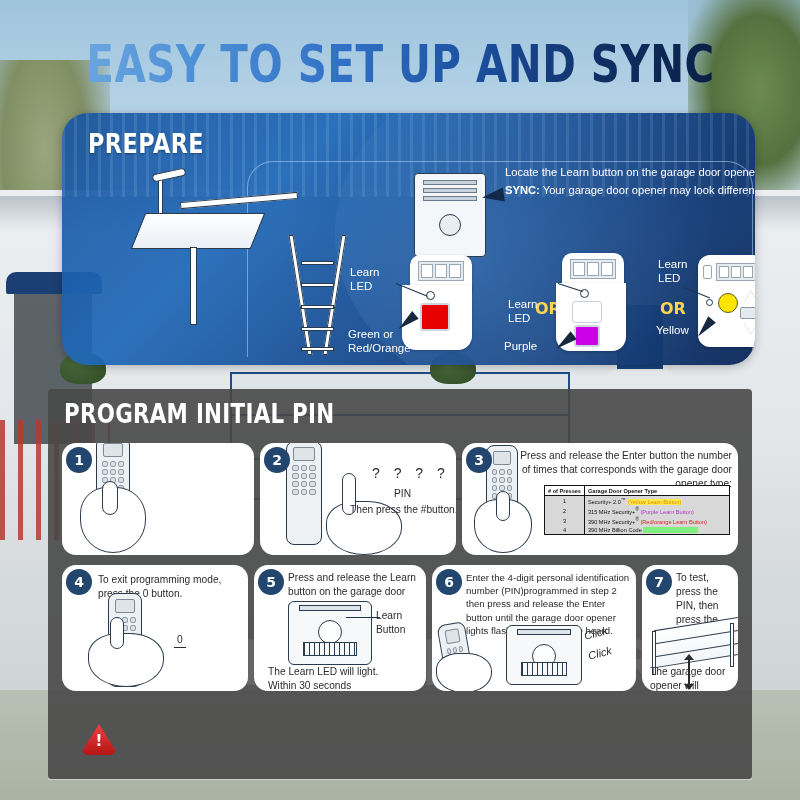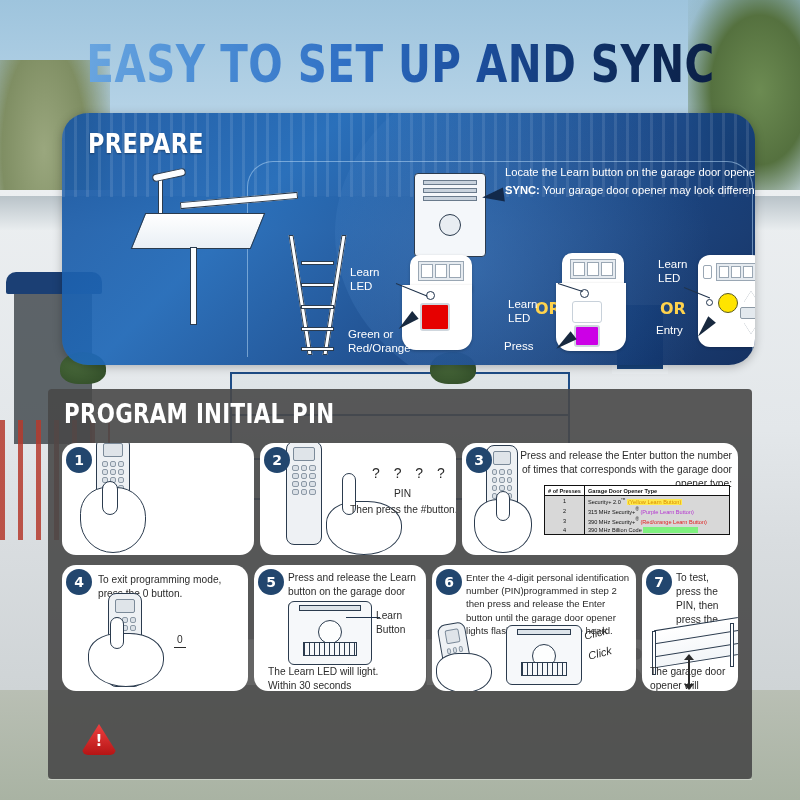--- a/index.html
+++ b/index.html
@@ -421,42 +421,42 @@
         <i></i>
           <i></i>
           <i></i>
       </div>
       <div class="led-dot" style="left:36px; top:36px;"></div>
       <div class="var-body" style="left:28px; top:48px; width:30px; height:22px; border:1px solid #c8d1da; border-radius:3px; box-shadow:none;"></div>
       <div class="led-square" style="left:30px; top:72px; background:#cc00e6; width:26px; height:22px;"></div>
       <div class="leader" style="left:14px; top:30px; width:26px; transform:rotate(18deg);"></div>
       <div class="ptr" style="left:16px; top:78px; transform: rotate(-128deg);"></div>
       <div class="var-label" style="left:-36px; top:44px;">Learn<br>LED</div>
-      <div class="var-label" style="left:-40px; top:86px;">Press</div>
+      <div class="var-label" style="left:-40px; top:86px;">Purple</div>
     </div>
 
     <div class="or-text" style="left:598px; top:186px;">OR</div>
 
     <div class="variant" style="left:604px; top:142px; width:100px; height:98px;">
       <div class="var-body" style="left:32px; top:0; width:66px; height:92px; border-radius:12px;"></div>
       <div class="var-strip" style="left:50px; top:8px; width:40px; height:18px;">
         <i></i>
           <i></i>
           <i></i>
       </div>
       <div class="var-body" style="left:37px; top:10px; width:9px; height:14px; border:1px solid #9aa7b4; border-radius:2px; box-shadow:none;"></div>
       <div class="led-dot" style="left:40px; top:44px; width:7px; height:7px;"></div>
       <div class="led-circle" style="left:52px; top:38px; background:#ffe400;"></div>
       <div class="btn-up" style="left:78px; top:36px;"></div>
       <div class="btn-rect" style="left:74px; top:52px;"></div>
       <div class="btn-dn" style="left:78px; top:68px;"></div>
       <div class="leader" style="left:18px; top:32px; width:28px; transform:rotate(22deg);"></div>
       <div class="ptr" style="left:34px; top:62px; transform: rotate(-140deg);"></div>
       <div class="var-label" style="left:-8px; top:2px;">Learn<br>LED</div>
-      <div class="var-label" style="left:-10px; top:68px;">Entry</div>
+      <div class="var-label" style="left:-10px; top:68px;">Yellow</div>
     </div>
   </div>
 
   <div class="program-panel">
     <div class="program-title">PROGRAM INITIAL PIN</div>
     <div class="watermark">AVISTLINTER</div>
 
     <div class="card" style="left:14px; top:54px; width:192px; height:112px;">
       <div class="keypad" style="left:34px; top:-6px; width:34px; height:96px;">
         <div class="kp-screen"></div>

